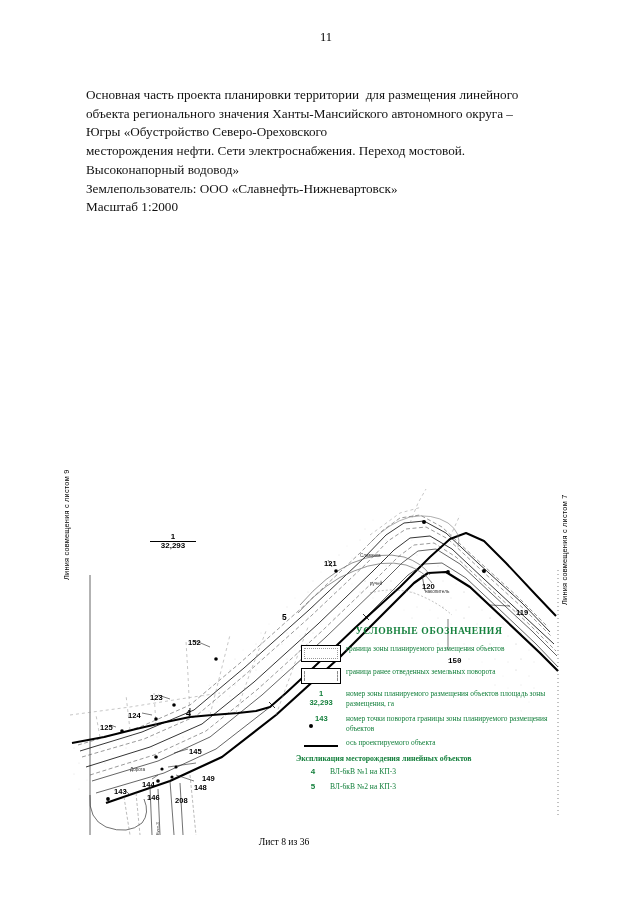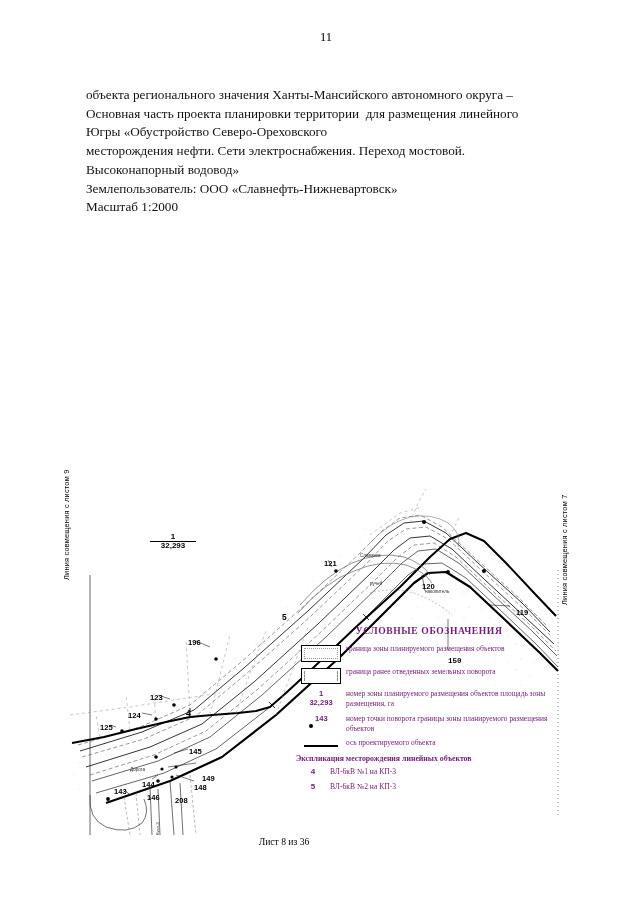--- a/index.html
+++ b/index.html
@@ -130,21 +130,21 @@
     margin: 0 auto;
   }
 
   
   .legend {
     position: absolute;
     left: 296px;
     top: 625px;
     width: 252px;
     font-family: "Liberation Serif", serif;
-    color: #701a75;
+    color: #15803d;
   }
   .legend-title {
     font-size: 9.6px;
     font-weight: bold;
     letter-spacing: 0.6px;
     text-align: center;
     margin: 0 0 8px 14px;
   }
   .legend-row {
     display: flex;
@@ -262,22 +262,22 @@
   }
 </style>
 </head>
 <body>
 
 <div class="page">
 
   <div class="page-number">11</div>
 
   <div class="title-block">
+    <div>Основная часть проекта планировки территории  для размещения линейного</div>
     <div>объекта регионального значения Ханты-Мансийского автономного округа –</div>
-    <div>Основная часть проекта планировки территории  для размещения линейного</div>
     <div>Югры «Обустройство Северо-Ореховского</div>
     <div>месторождения нефти. Сети электроснабжения. Переход мостовой.</div>
     <div>Высоконапорный водовод»</div>
     <div>Землепользователь: ООО «Славнефть-Нижневартовск»</div>
     <div>Масштаб 1:2000</div>
   </div>
 
   <div class="map">
 
     <svg width="510" height="560" viewBox="0 0 510 560">
@@ -411,21 +411,21 @@
       <span class="c2">32,293</span>
     </div>
 
     <div class="zone-num" style="left:116px; top:433px;">4</div>
     <div class="zone-num" style="left:212px; top:337px;">5</div>
 
     <div class="pt" style="left:352px; top:307px;">120</div>
     <div class="pt" style="left:446px; top:333px;">119</div>
     <div class="pt" style="left:378px; top:382px;font-family:Liberation Mono, monospace;">150</div>
     <div class="pt" style="left:254px; top:284px;">121</div>
-    <div class="pt" style="left:118px; top:363px;">196</div>
+    <div class="pt" style="left:118px; top:363px;">152</div>
     <div class="pt" style="left:80px; top:418px;">123</div>
     <div class="pt" style="left:58px; top:436px;">124</div>
     <div class="pt" style="left:30px; top:448px;">125</div>
     <div class="pt" style="left:44px; top:512px;">143</div>
     <div class="pt" style="left:72px; top:505px;">144</div>
     <div class="pt" style="left:119px; top:472px;">145</div>
     <div class="pt" style="left:77px; top:518px;">146</div>
     <div class="pt" style="left:105px; top:521px;">208</div>
     <div class="pt" style="left:124px; top:508px;">148</div>
     <div class="pt" style="left:132px; top:499px;text-align:center;">149</div>

